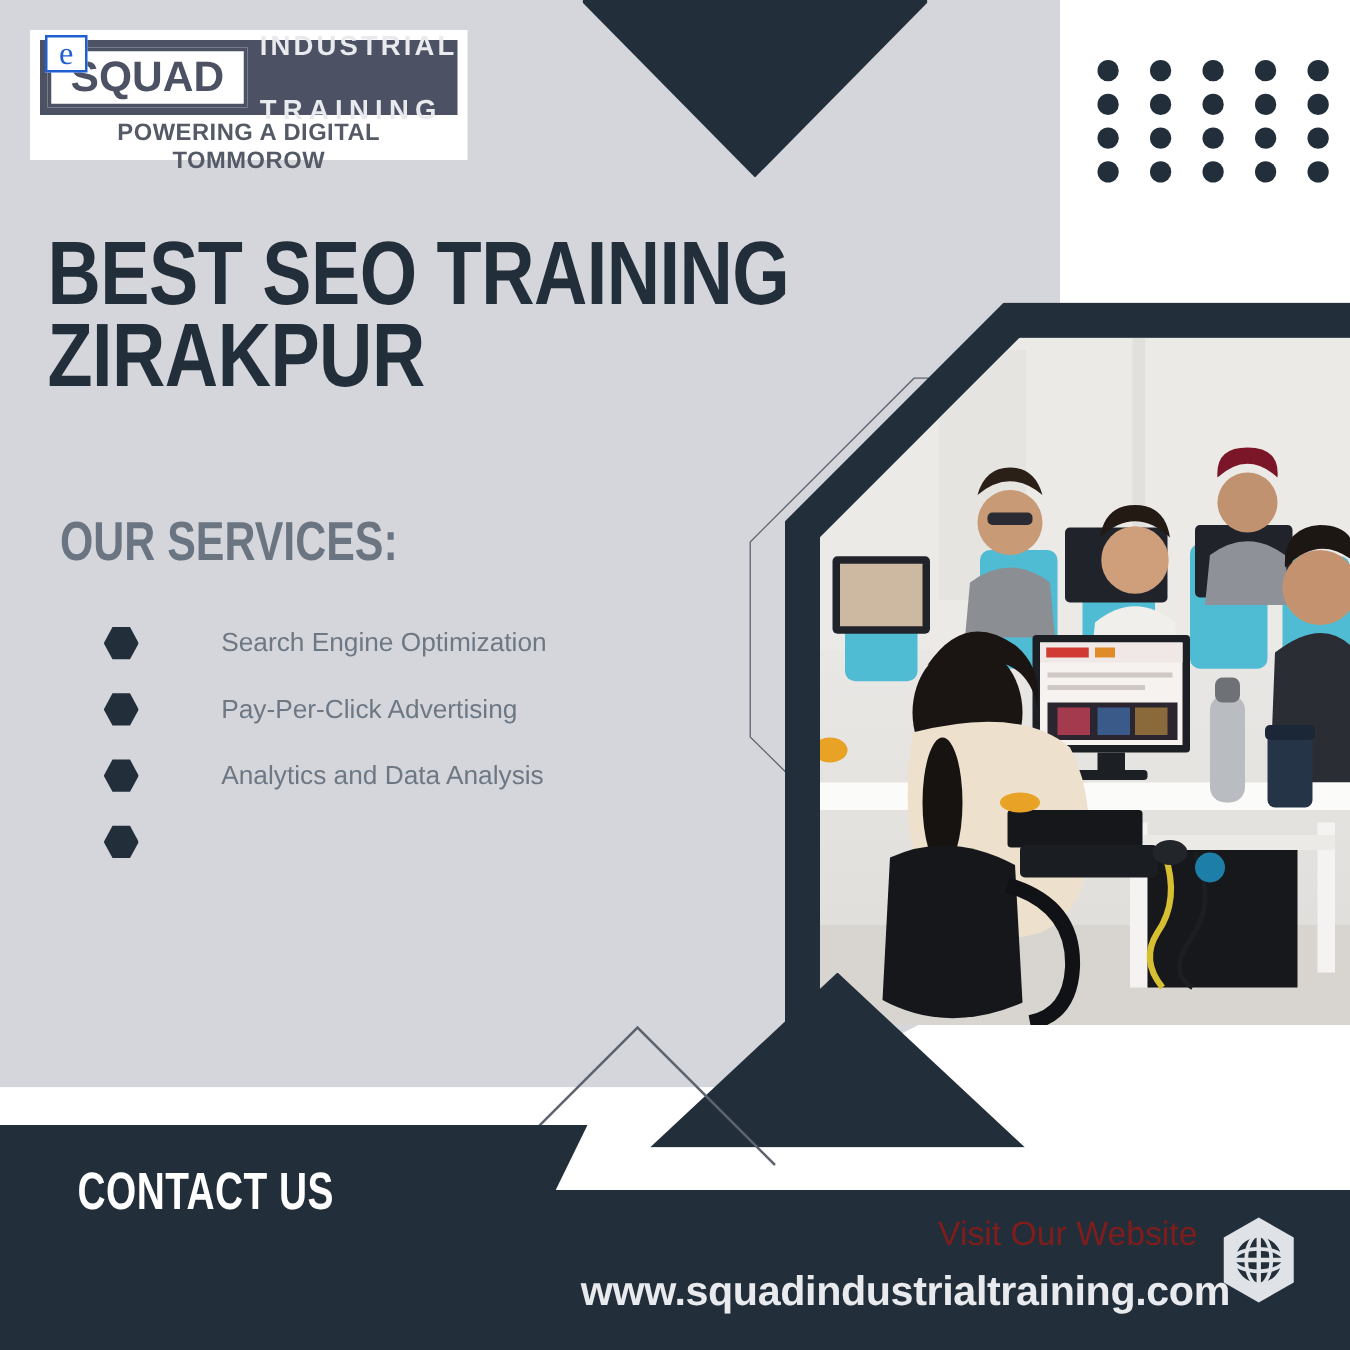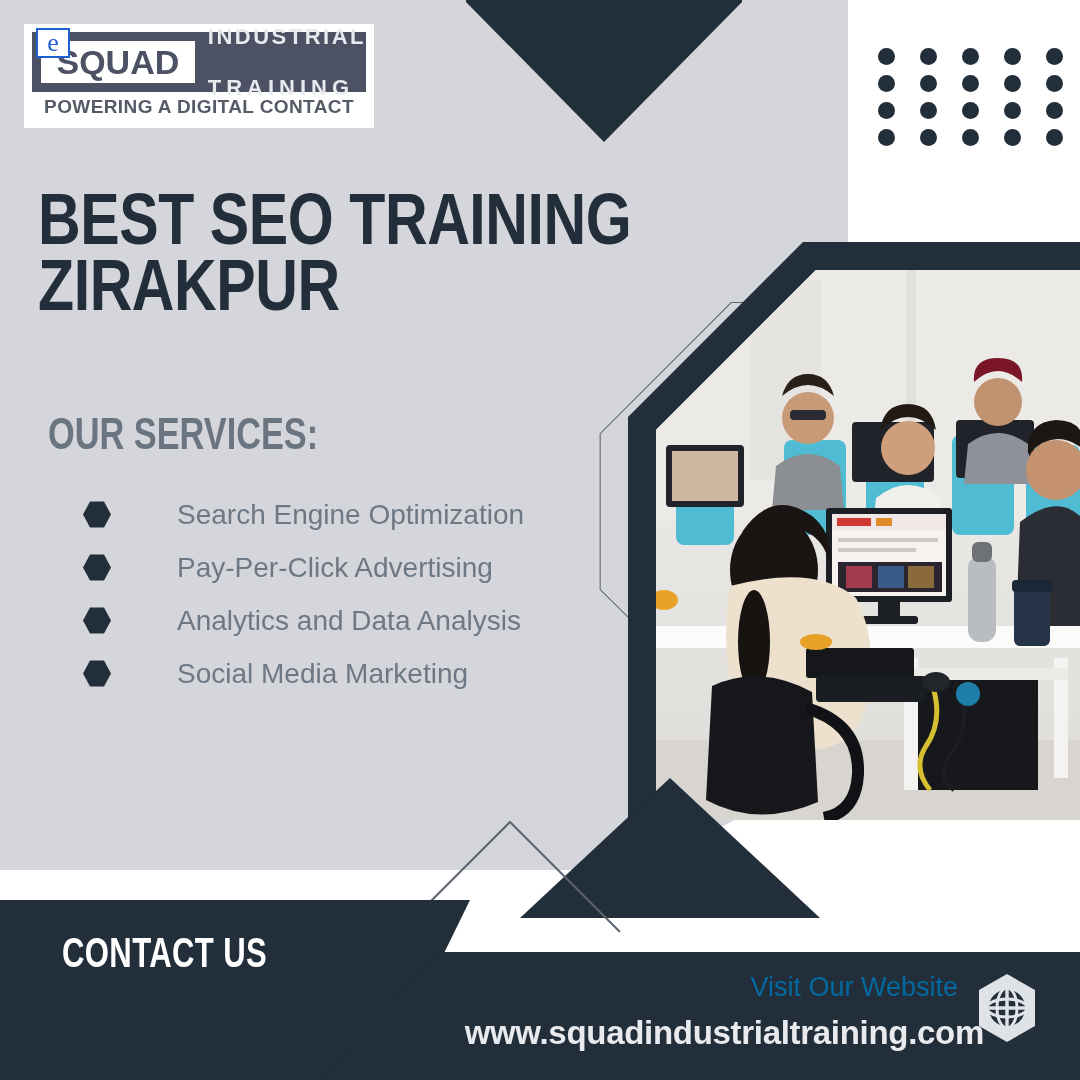--- a/index.html
+++ b/index.html
@@ -116,21 +116,21 @@
   }
   .svc-item{
     display:flex;align-items:center;height:53px;
   }
   .hexb{
     width:28px;height:28px;flex:0 0 28px;background:#222e39;
     clip-path:polygon(25% 4%,75% 4%,100% 50%,75% 96%,25% 96%,0 50%);
     margin-right:33px;
   }
   .svc-item span{
-    color:#6e7884;font-size:28px;font-weight:400;
+    color:#6e7884;font-size:21px;font-weight:400;
     font-family:"Liberation Sans",sans-serif;
     white-space:nowrap;
     margin-left:33px;
   }
 
   
   .photo-frame{
     position:absolute;left:628px;top:242px;width:452px;height:578px;
     background:#222e39;
     clip-path:polygon(175px 0,452px 0,452px 578px,0 578px,0 175px);
@@ -160,21 +160,21 @@
   }
 
   .contact{
     position:absolute;left:62px;top:932px;
     color:#ffffff;font-weight:700;font-size:42px;line-height:1;
     transform:scaleX(0.74);transform-origin:left top;
     white-space:nowrap;letter-spacing:0.5px;
   }
   .visit{
     position:absolute;right:122px;top:972px;
-    color:#0369a1;font-size:27px;font-weight:400;white-space:nowrap;
+    color:#7f1d1d;font-size:27px;font-weight:400;white-space:nowrap;
   }
   .url{
     position:absolute;right:96px;top:1014px;
     color:#e8eaee;font-size:33px;font-weight:700;white-space:nowrap;
     letter-spacing:-0.3px;
   }
   .globe{
     position:absolute;left:976px;top:972px;width:62px;height:72px;
   }
 </style>
@@ -221,21 +221,21 @@
         <span>SQUAD</span>
       </div>
       <div class="logo-right">
         <span class="l1">INDUSTRIAL</span>
         <span class="l2">TRAINING</span>
       </div>
     </div>
     <div class="logo-e">
       <span>e</span>
     </div>
-    <div class="logo-tag">POWERING A DIGITAL CONTACT</div>
+    <div class="logo-tag">POWERING A DIGITAL TOMMOROW</div>
   </div>
 
   <div class="headline">
     <div>BEST SEO TRAINING</div>
     <div>ZIRAKPUR</div>
   </div>
 
   <div class="svc-title">OUR SERVICES:</div>
   <div class="svc-list">
     <div class="svc-item">
@@ -245,21 +245,20 @@
     <div class="svc-item">
       <span class="hexb"></span>
       <span>Pay-Per-Click Advertising</span>
     </div>
     <div class="svc-item">
       <span class="hexb"></span>
       <span>Analytics and Data Analysis</span>
     </div>
     <div class="svc-item">
       <span class="hexb"></span>
-      <span>Social Media Marketing</span>
     </div>
   </div>
 
   <div class="photo-frame"></div>
   <div class="photo">
     <svg width="424" height="550" viewBox="0 0 424 550">
       <defs>
         <linearGradient id="wall" x1="0" y1="0" x2="0" y2="1">
           <stop offset="0%" stop-color="#f2f1ef"></stop>
             <stop offset="100%" stop-color="#dedcd9"></stop>

